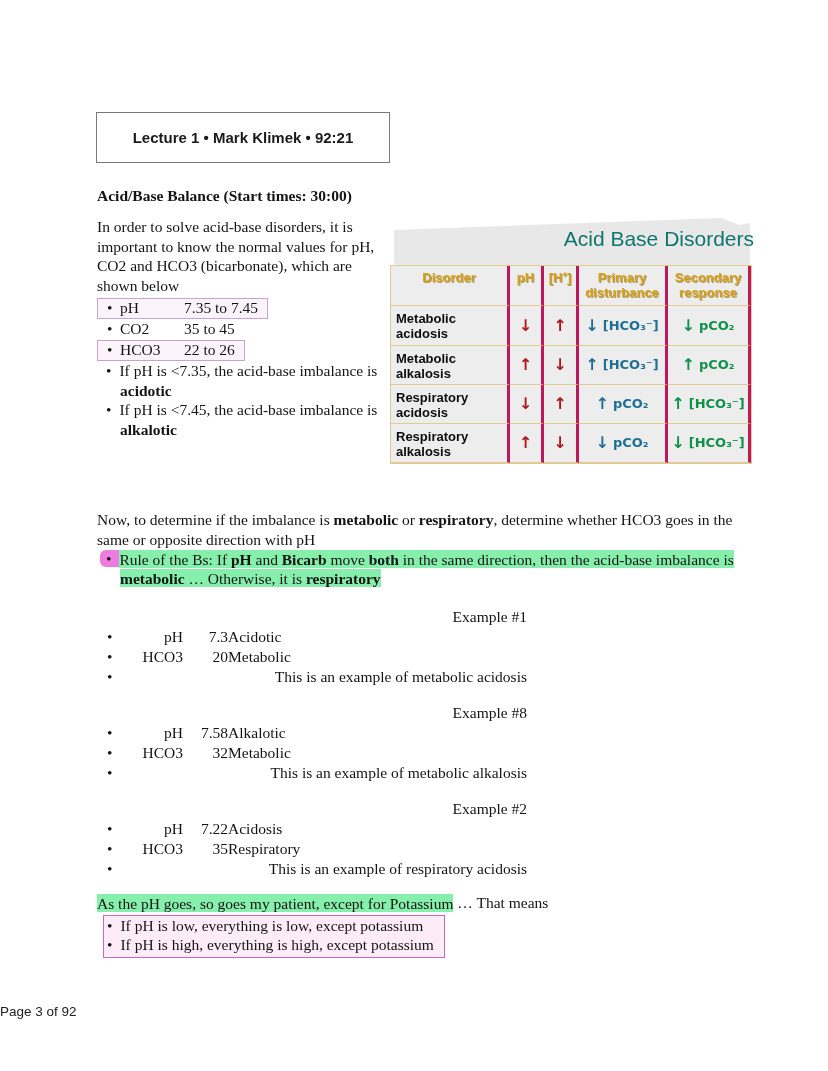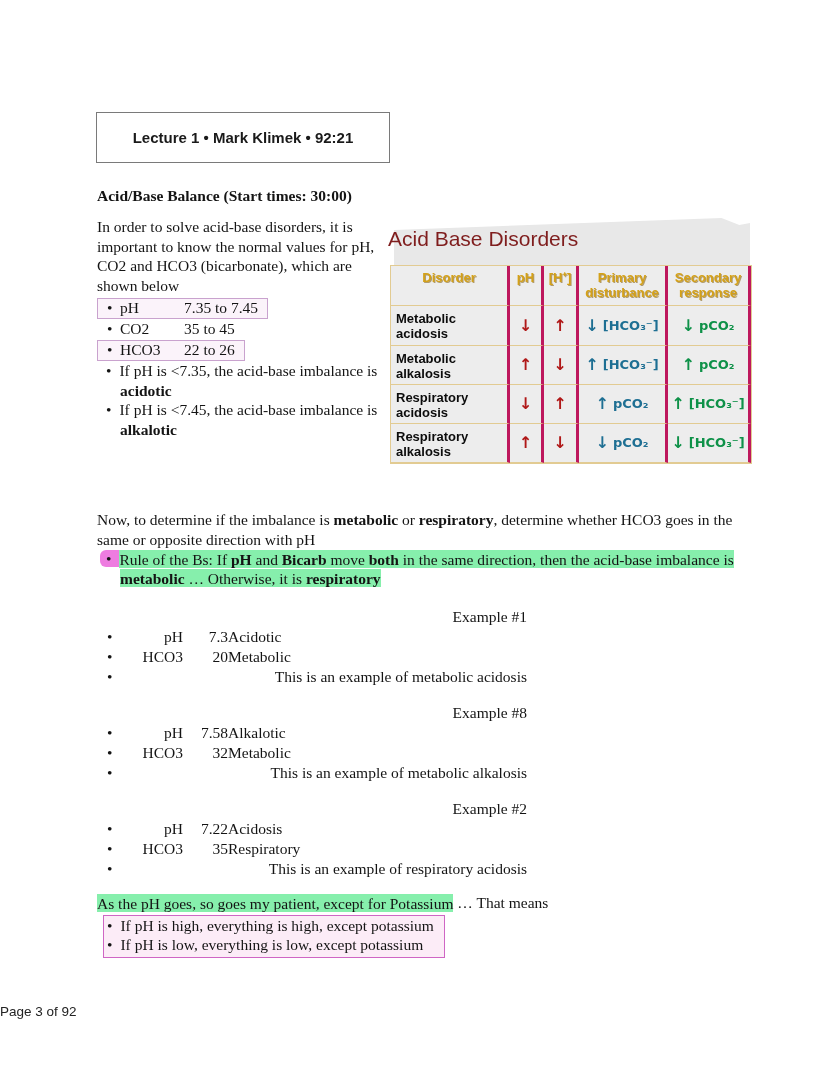--- a/index.html
+++ b/index.html
@@ -28,21 +28,21 @@
   .bullet{padding-left:23px;text-indent:-14px;}
   .bullet::before{content:"•";padding-right:8px;}
   .hl{background:#86efac;padding:0.5px 0;}
   .hl-bullet::before{background:#ee7ce0;padding-left:6px;margin-left:-6px;border-radius:6px 0 0 6px;}
   .b{font-weight:bold;}
 
   
   .slide{position:absolute;left:388px;top:218px;width:366px;height:246px;font-family:"Liberation Sans",sans-serif;}
   .slide-banner{position:absolute;left:6px;top:0;width:356px;height:50px;background:#e8e8e8;
                 clip-path:polygon(0 24%,92% 0,97% 14%,100% 10%,100% 100%,0 100%);}
-  .slide-title{position:relative;text-align:left;padding-top:9px;font-size:21px;line-height:24px;color:#7f1d1d;}
+  .slide-title{position:relative;text-align:right;padding-top:9px;font-size:21px;line-height:24px;color:#0f766e;}
   .abtable{position:absolute;left:2px;top:47px;display:grid;
            grid-template-columns:119px 34px 35px 89px 83px;
            grid-template-rows:40px 40px 39px 39px 39px;
            border:1px solid #e2cb92;background:#ededed;}
   .cell{border-right:3px solid #be185d;border-bottom:1px solid #e2cb92;overflow:hidden;}
   .th{color:#d4a119;font-weight:bold;font-size:13px;line-height:15px;text-align:center;padding-top:4px;
       text-shadow:1px 1px 0 rgba(125,88,5,0.55);}
   .td-dis{font-weight:bold;font-size:13px;line-height:15px;padding:5px 2px 0 5px;color:#0c0c0c;}
   .td-arrow{display:flex;align-items:center;justify-content:center;
             font-family:"DejaVu Sans",sans-serif;font-weight:bold;font-size:16px;color:#b01818;}
@@ -227,20 +227,20 @@
         <span class="ex-val">35</span>
         <span class="ex-desc">Respiratory</span>
       </div>
       <div class="ex-note">This is an example of respiratory acidosis</div>
     </div>
   </div>
 
   <div class="potassium">
     <div><span class="hl">As the pH goes, so goes my patient, except for Potassium</span><span> … That means</span></div>
     <div class="pot-box">
+      <div class="bullet">If pH is low, everything is low, except potassium</div>
       <div class="bullet">If pH is high, everything is high, except potassium</div>
-      <div class="bullet">If pH is low, everything is low, except potassium</div>
     </div>
   </div>
 
   <div class="footer">Page 3 of 92</div>
 
 </div>
 
 </body></html>

